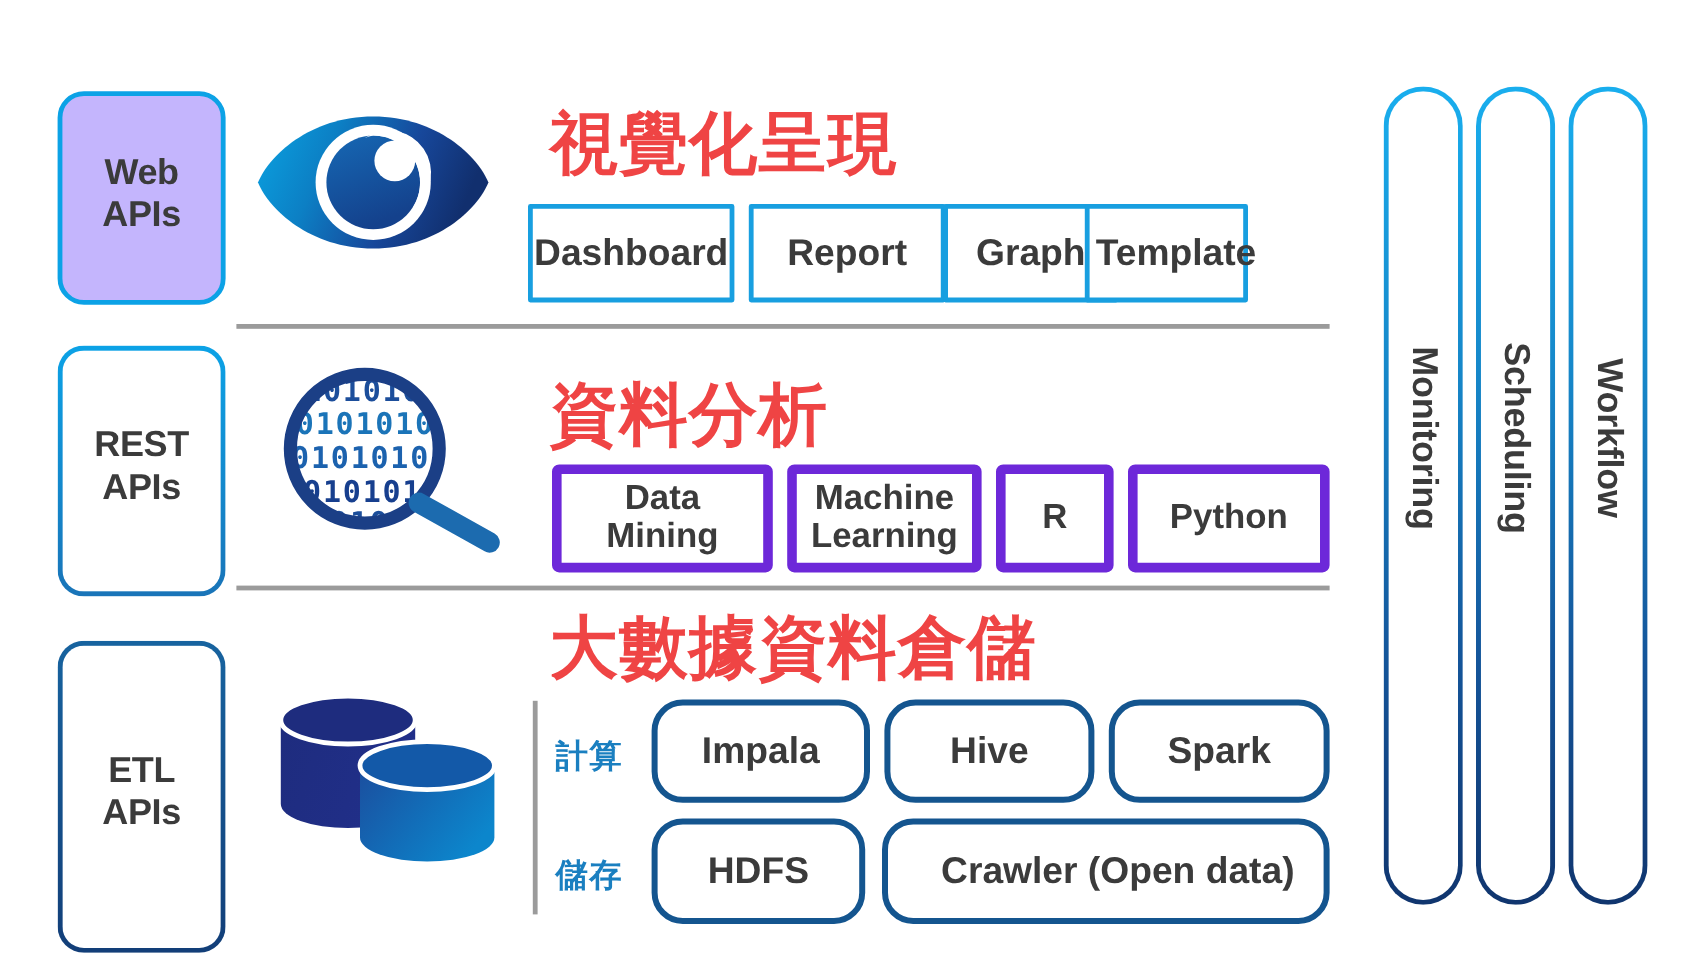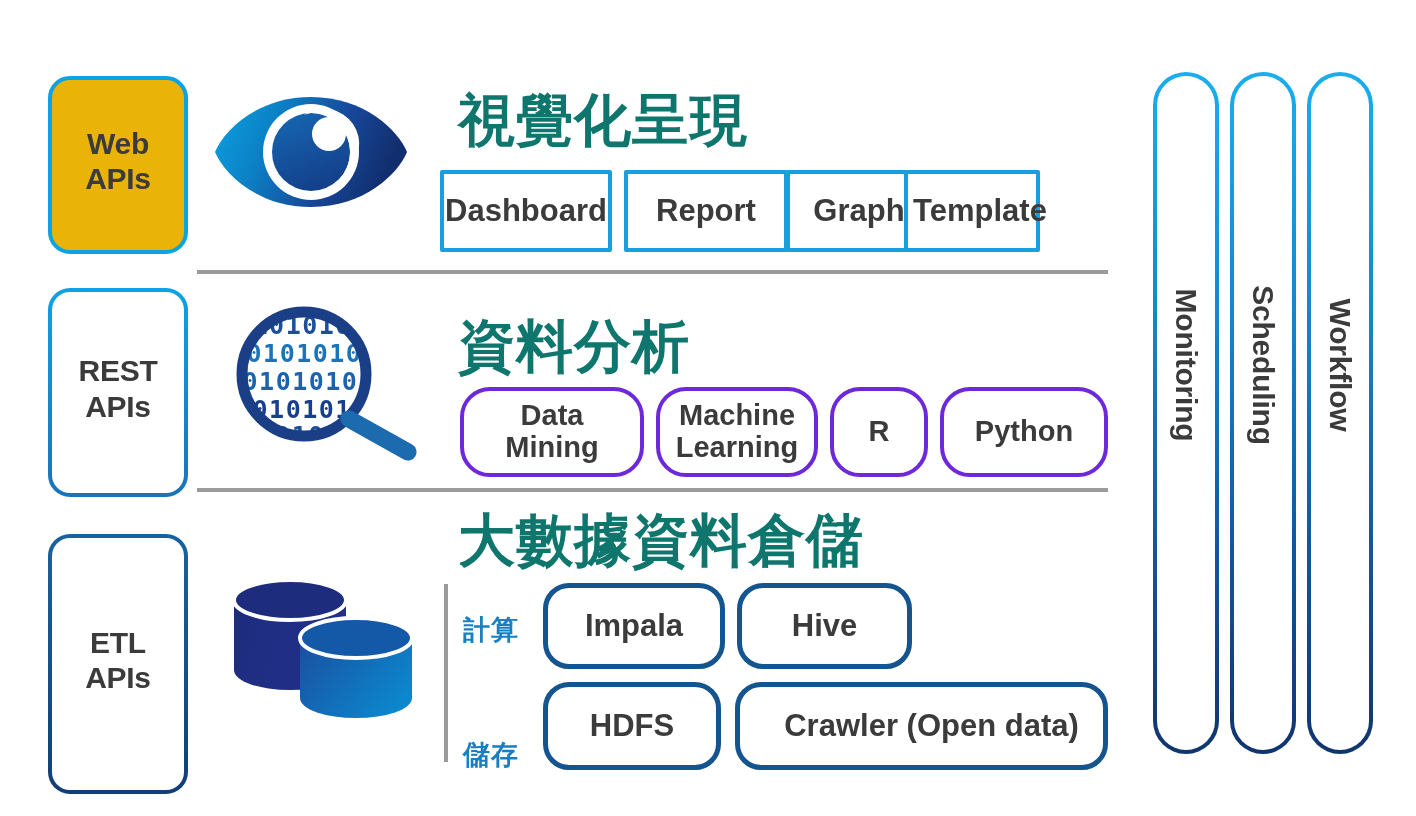--- a/index.html
+++ b/index.html
@@ -21,21 +21,21 @@
     height: 816px;
   }
 
   
   .api-box {
     position: absolute;
     left: 48px;
     width: 140px;
     box-sizing: border-box;
     border-radius: 22px;
-    background: #eab308;
+    background: #c4b5fd;
     display: flex;
     align-items: center;
     justify-content: center;
     text-align: center;
   }
   .api-box .api-label {
     font-size: 30px;
     font-weight: bold;
     color: #3b3b3b;
     line-height: 1.18;
@@ -59,21 +59,21 @@
   .icon-wrap { position: absolute; }
   .icon-eye   { left: 212px; top: 94px;  width: 198px; height: 116px; }
   .icon-glass { left: 222px; top: 302px; width: 200px; height: 160px; }
   .icon-db    { left: 222px; top: 572px; width: 202px; height: 150px; }
 
   
   .sect-title {
     position: absolute;
     font-size: 57px;
     font-weight: bold;
-    color: #0f766e;
+    color: #ef4444;
     letter-spacing: 1px;
     line-height: 1;
     white-space: nowrap;
     font-family: "DejaVu Sans", "Liberation Sans", sans-serif;
   }
   .t1 { left: 458px; top: 92px; }
   .t2 { left: 458px; top: 318px; }
   .t3 { left: 458px; top: 512px; }
 
   
@@ -83,21 +83,21 @@
     background: #ffffff;
     display: flex;
     align-items: center;
     justify-content: center;
     text-align: center;
     color: #3b3b3b;
     font-weight: bold;
     line-height: 1.1;
   }
   .pill.cyan { border: 4px solid #189FE0; border-radius: 2px; }
-  .pill.blue { border: 4px solid #6d28d9; border-radius: 30px; }
+  .pill.blue { border: 8px solid #6d28d9; border-radius: 6px; }
   .pill.navy { border: 5px solid #14558F; border-radius: 26px; }
 
   
   .r1 { top: 170px; height: 82px; font-size: 31px; }
   .r1.p0 { left: 440px;  width: 172px; }
   .r1.p1 { left: 624px;  width: 164px; }
   .r1.p2 { left: 786px;  width: 146px; }
   .r1.p3 { left: 904px;  width: 136px; padding-left: 16px; }
 
   
@@ -121,21 +121,21 @@
   .sub-label {
     position: absolute;
     font-size: 27px;
     font-weight: bold;
     color: #1A7FC0;
     letter-spacing: 1px;
     font-family: "DejaVu Sans", "Liberation Sans", sans-serif;
     white-space: nowrap;
   }
   .sl1 { left: 463px; top: 612px; }
-  .sl2 { left: 463px; top: 737px; }
+  .sl2 { left: 463px; top: 711px; }
 
   
   .hdiv {
     position: absolute;
     left: 197px;
     width: 911px;
     height: 4px;
     background: #9b9b9b;
   }
   .hdiv.d1 { top: 270px; }
@@ -314,20 +314,23 @@
 
   <div class="sub-label sl1">計算</div>
   <div class="sub-label sl2">儲存</div>
 
   <div class="pill navy r3a p0">
     <span>Impala</span>
   </div>
   <div class="pill navy r3a p1">
     <span>Hive</span>
   </div>
+  <div class="pill navy r3a p2">
+    <span>Spark</span>
+  </div>
 
   <div class="pill navy r3b p0">
     <span>HDFS</span>
   </div>
   <div class="pill navy r3b p1">
     <span>Crawler (Open data)</span>
   </div>
 
   <div class="vcol vc0">
     <span class="vlabel">Monitoring</span>

